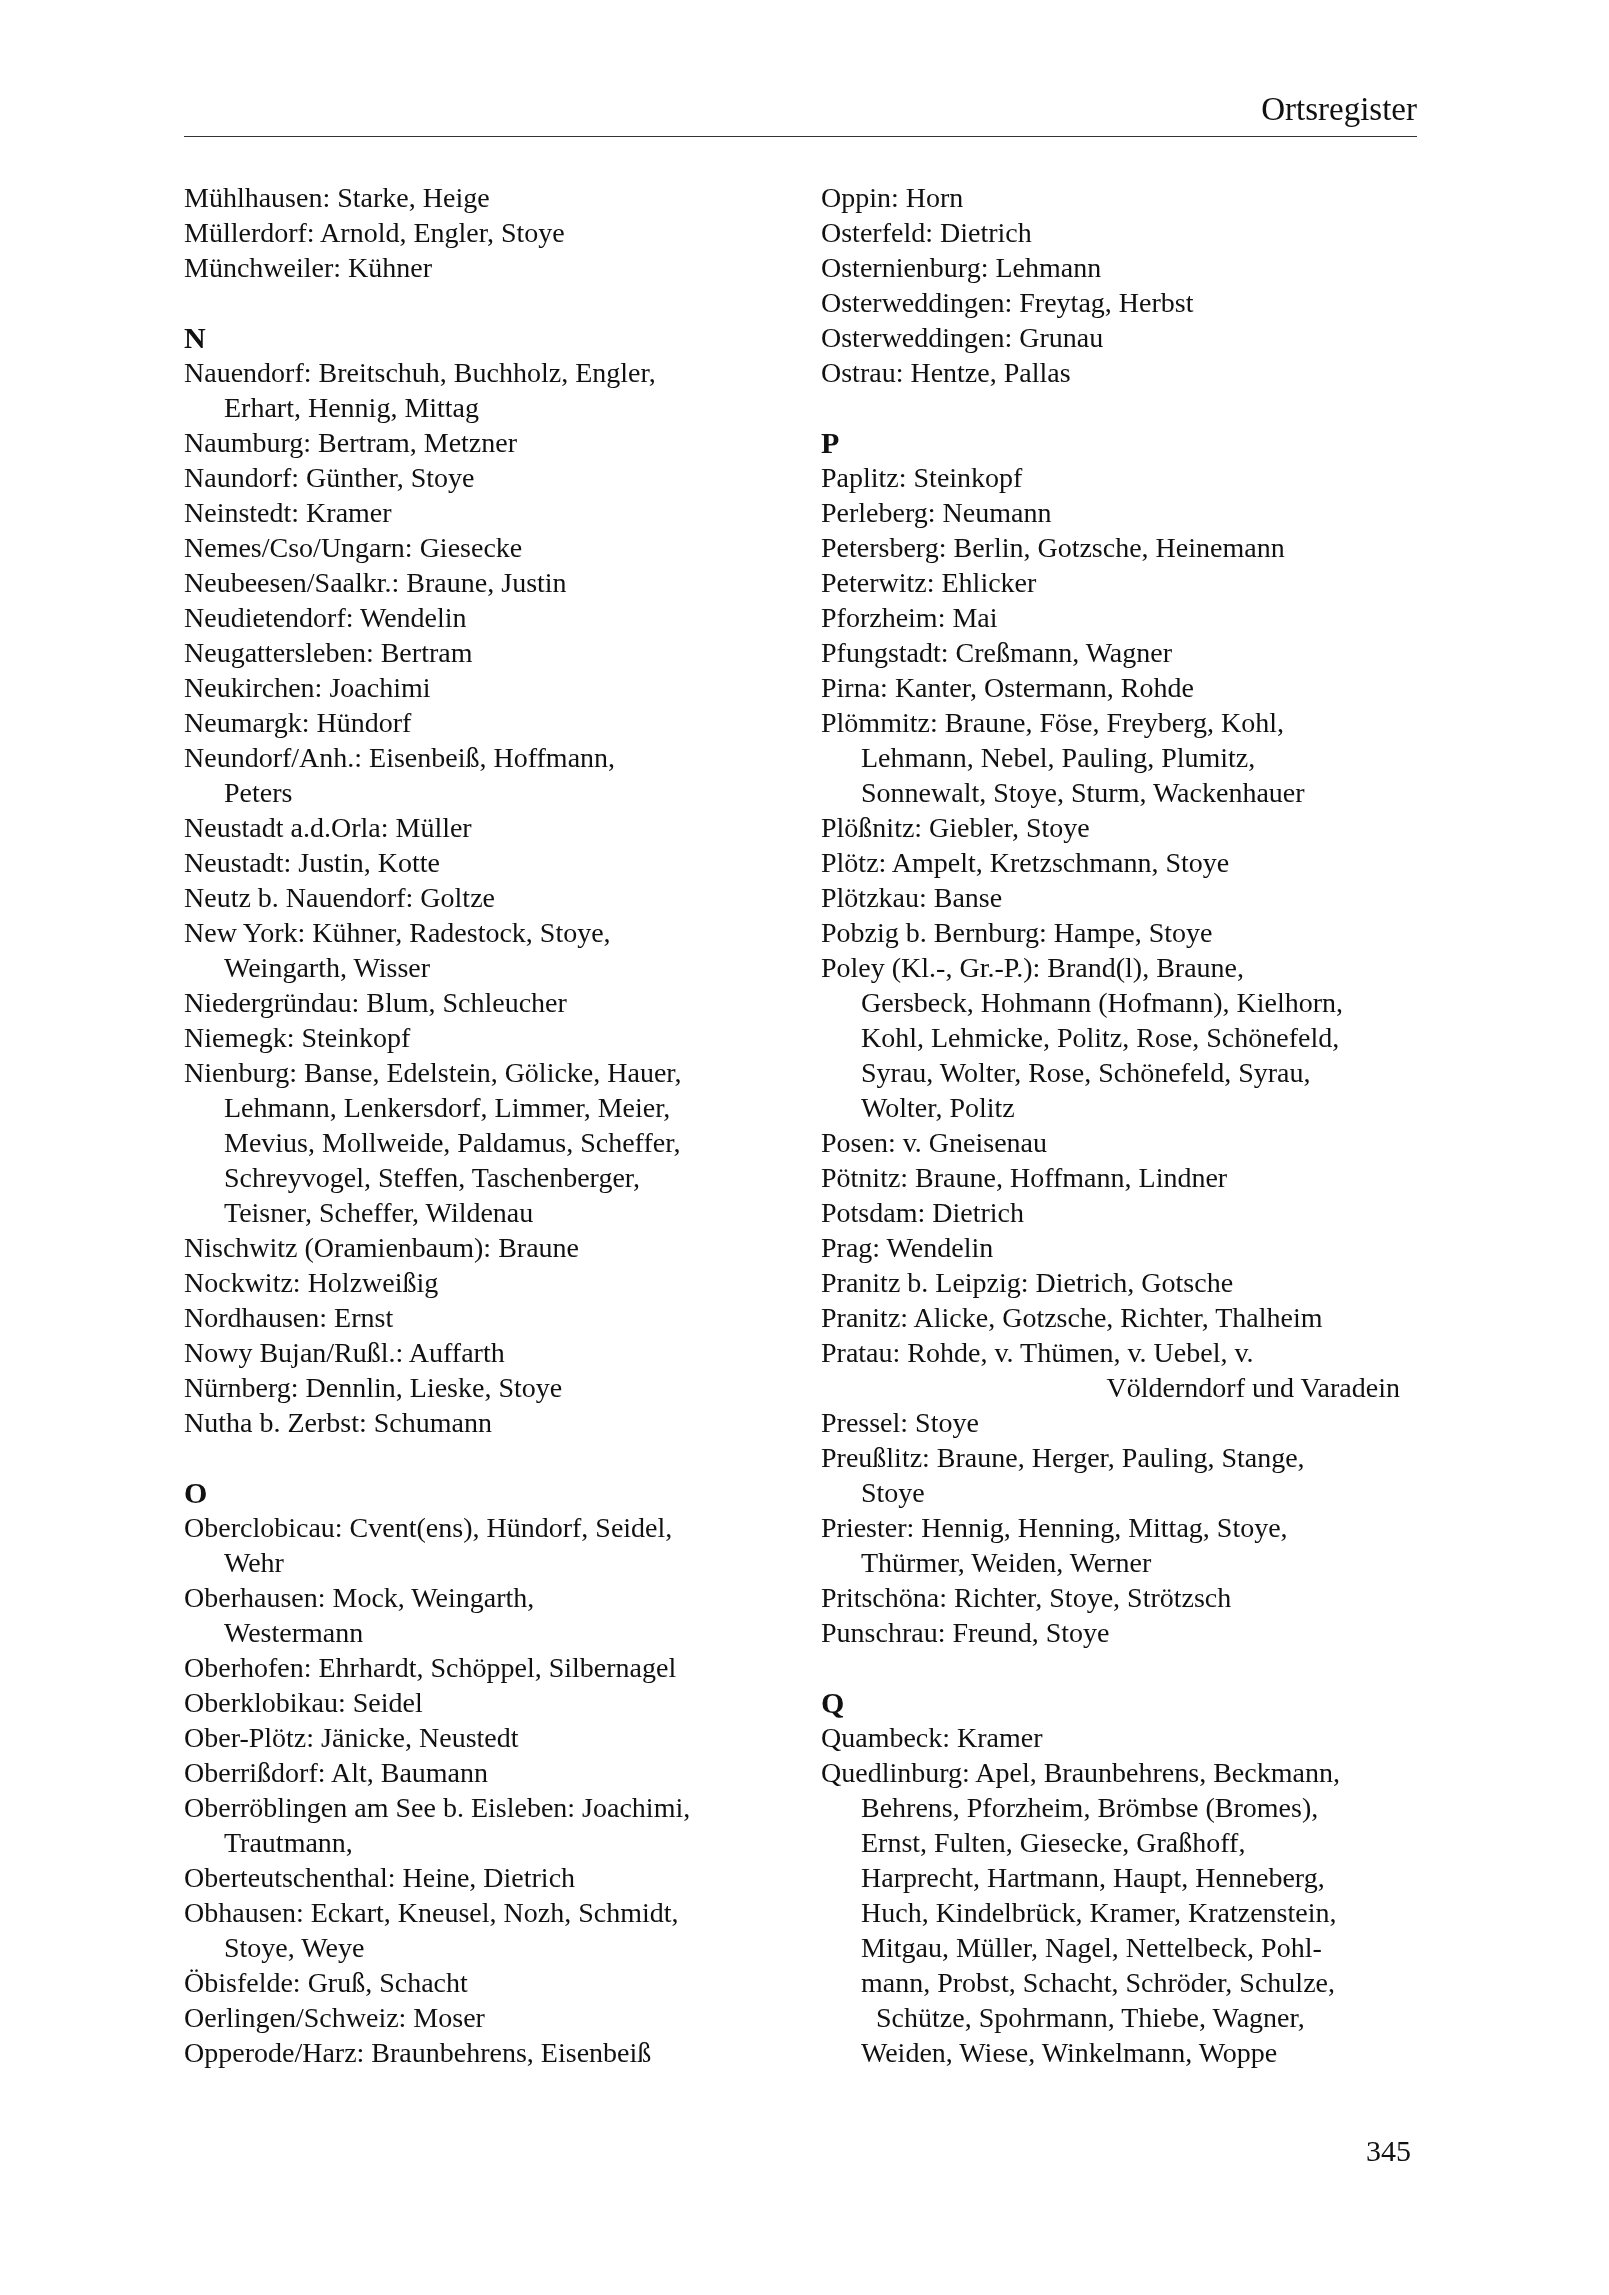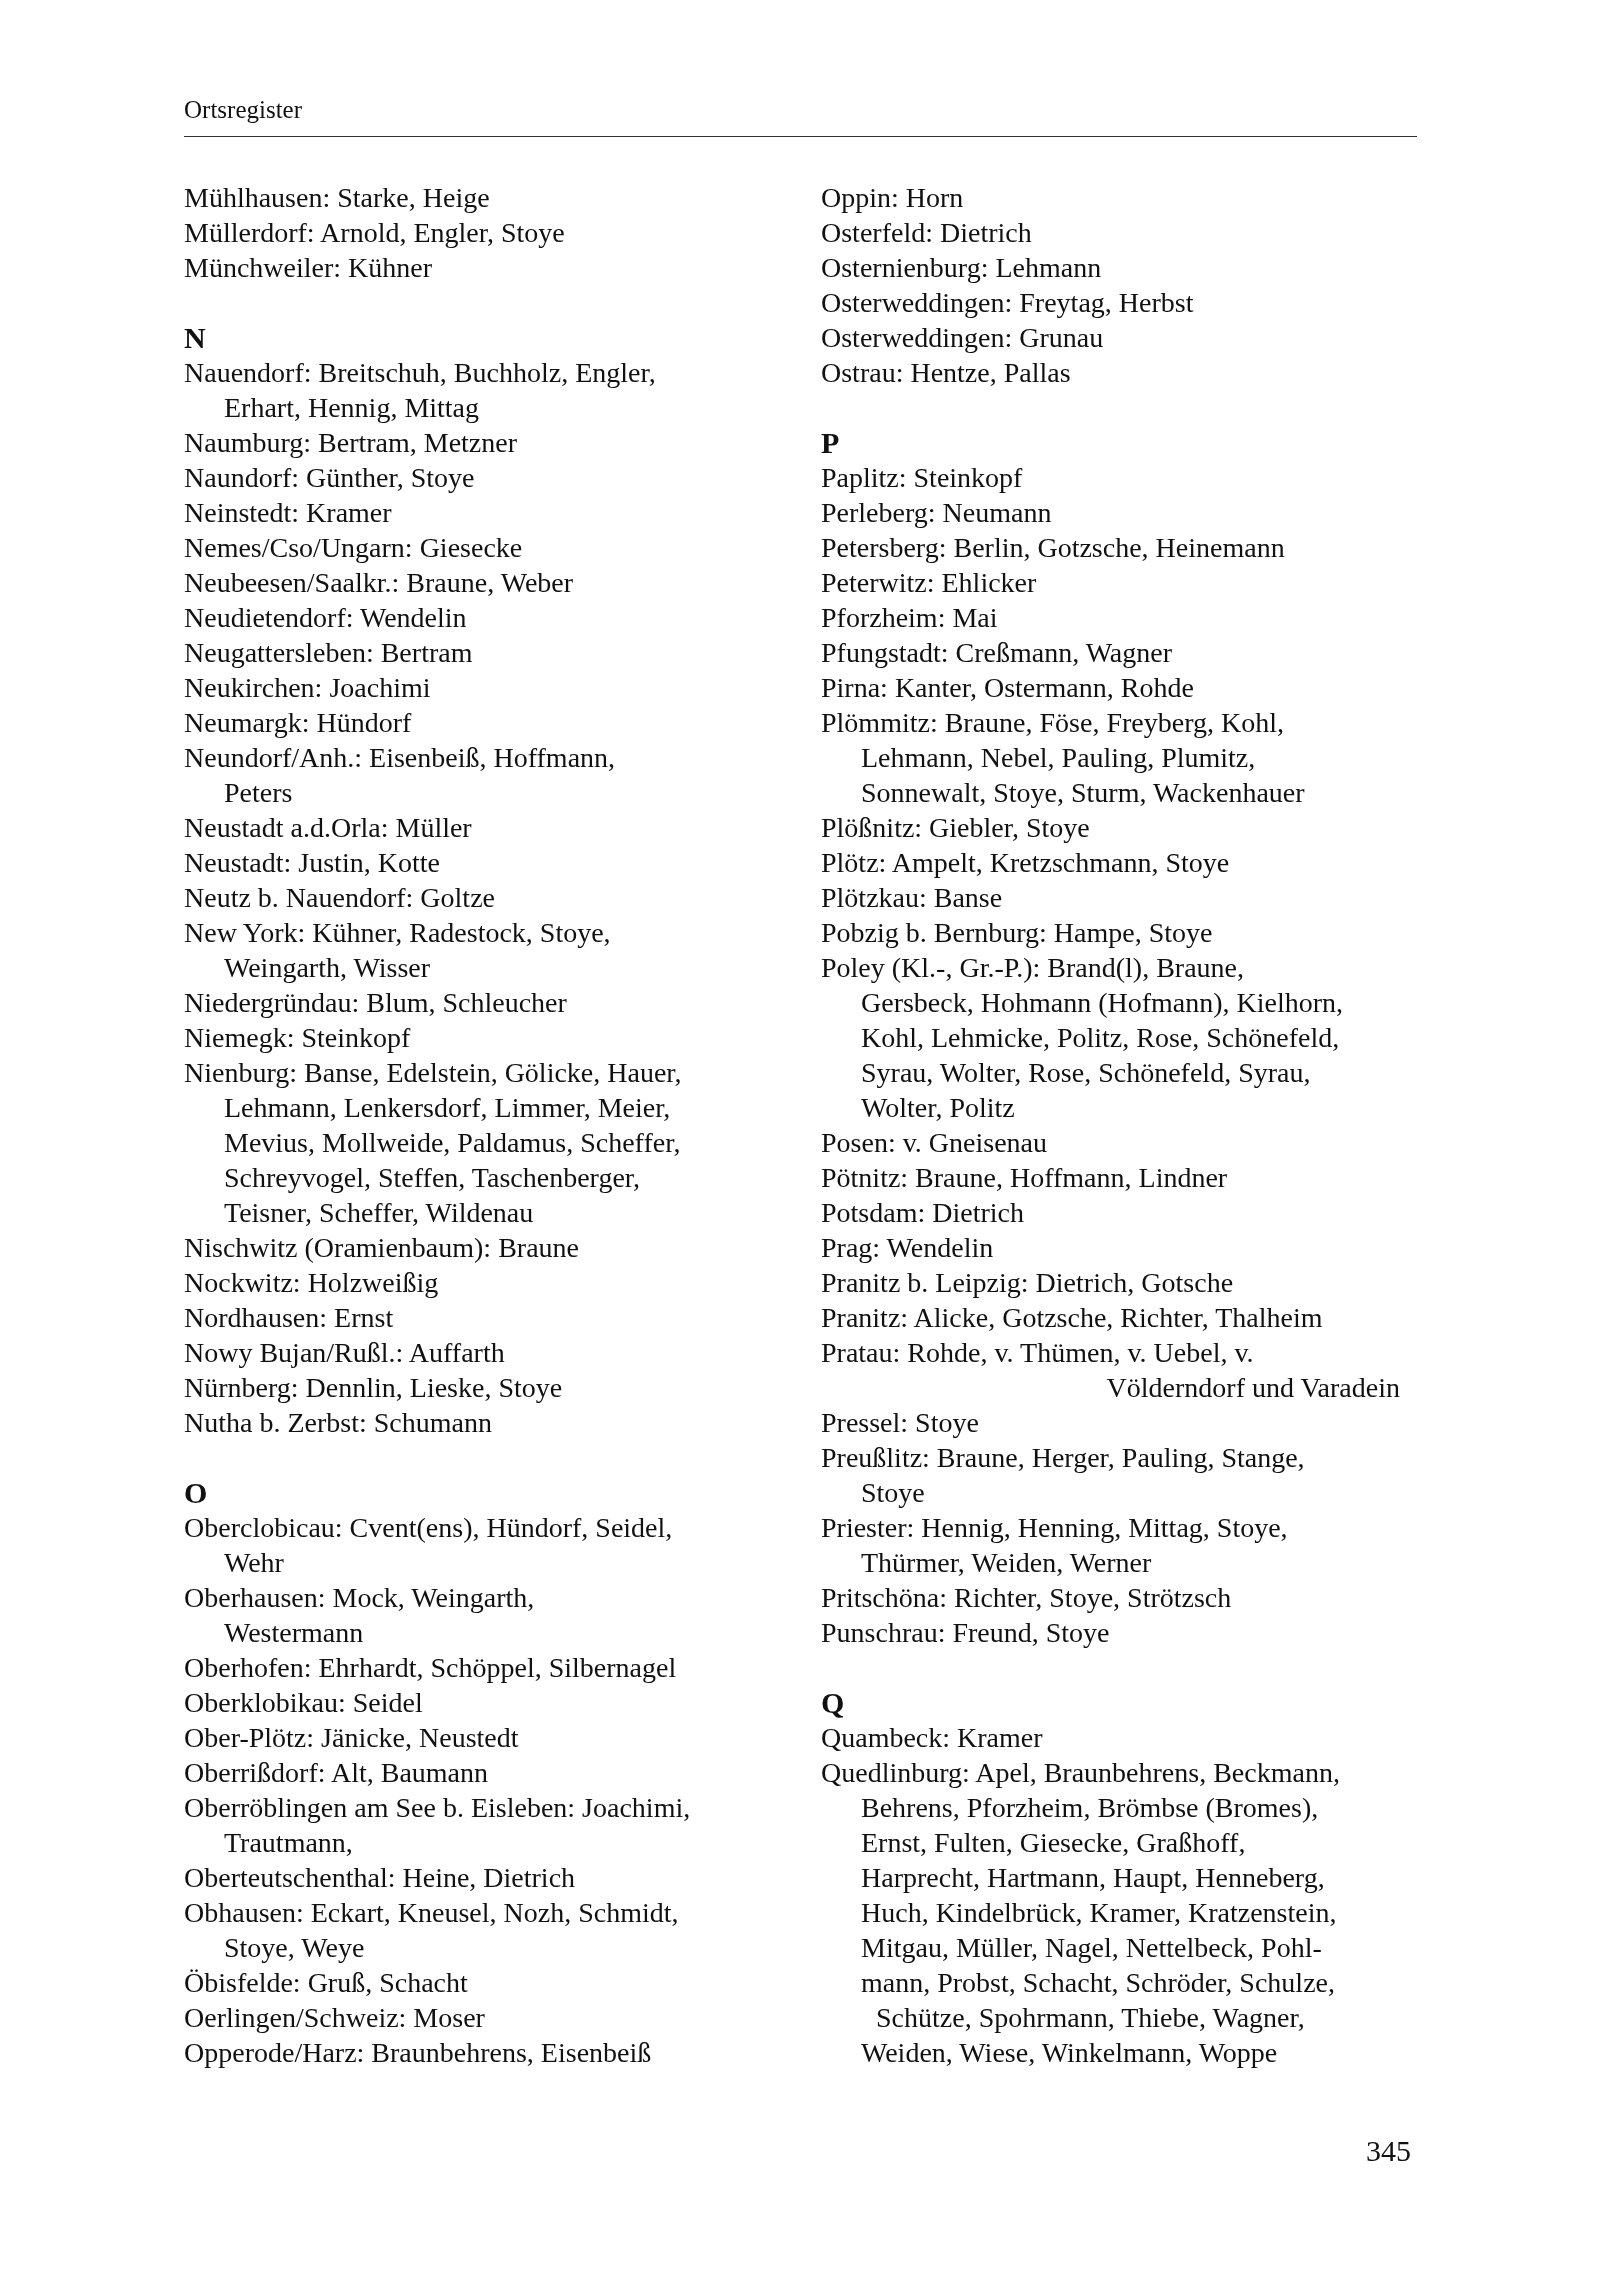--- a/index.html
+++ b/index.html
@@ -3,21 +3,21 @@
 <meta charset="utf-8">
 <style>
   html, body { margin: 0; padding: 0; background: #ffffff; }
   body {
     width: 1610px; height: 2295px; position: relative; overflow: hidden;
     font-family: "Liberation Serif", "DejaVu Serif", serif;
     color: #111111;
   }
   .running-head {
     position: absolute; left: 184px; width: 1233px; top: 93px;
-    text-align: left; font-size: 25px; line-height: 33px;
+    text-align: right; font-size: 33px; line-height: 33px;
   }
   .head-rule {
     position: absolute; left: 184px; width: 1233px; top: 136px;
     height: 0; border-top: 1.7px solid #333333;
   }
   .column {
     position: absolute; top: 180px; width: 579px;
     font-size: 28px; line-height: 35px;
   }
   .col-left { left: 184px; }
@@ -64,21 +64,21 @@
     <div class="entry">
       <span class="ln">Naundorf: Günther, Stoye</span>
     </div>
     <div class="entry">
       <span class="ln">Neinstedt: Kramer</span>
     </div>
     <div class="entry">
       <span class="ln">Nemes/Cso/Ungarn: Giesecke</span>
     </div>
     <div class="entry">
-      <span class="ln">Neubeesen/Saalkr.: Braune, Weber</span>
+      <span class="ln">Neubeesen/Saalkr.: Braune, Justin</span>
     </div>
     <div class="entry">
       <span class="ln">Neudietendorf: Wendelin</span>
     </div>
     <div class="entry">
       <span class="ln">Neugattersleben: Bertram</span>
     </div>
     <div class="entry">
       <span class="ln">Neukirchen: Joachimi</span>
     </div>

